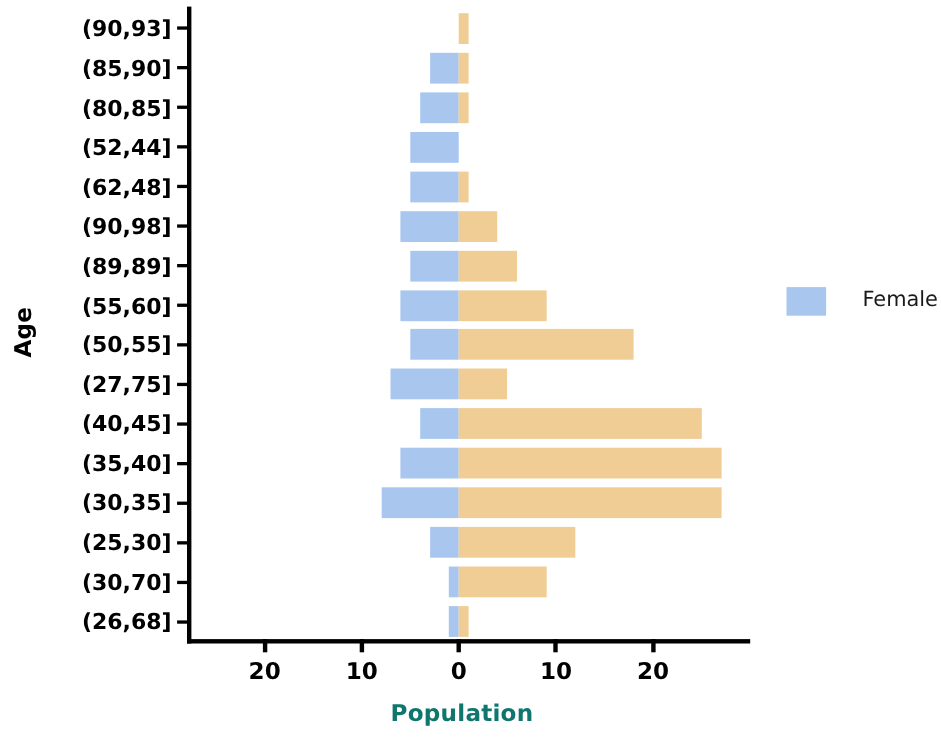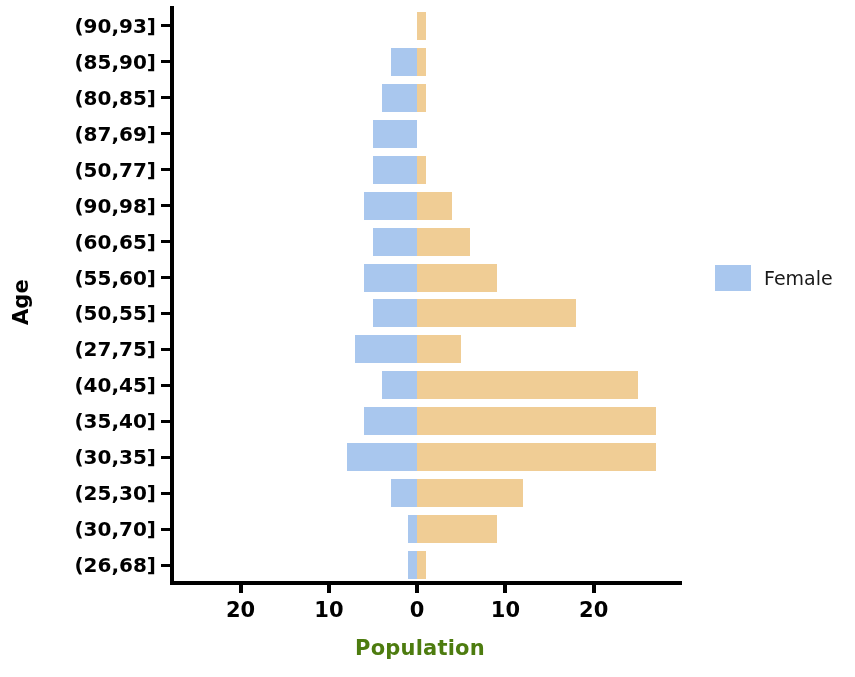--- a/index.html
+++ b/index.html
@@ -21,21 +21,21 @@
     transform:rotate(-90deg);
     transform-origin:center center;
     font-size:21px;font-weight:bold;color:#000;
     letter-spacing:.2px;
     white-space:nowrap;
   }
   #xlabel{
     position:absolute;
     left:170px; top:636px; width:500px;
     text-align:center;
-    font-size:21px;font-weight:bold;color:#4d7c0f;
+    font-size:21px;font-weight:bold;color:#0f766e;
     letter-spacing:.2px;
   }
 
   
   #plot{
     position:absolute;
     left:170px; top:8px;
     width:512px; height:575px;
   }
   
@@ -80,22 +80,23 @@
   .bar.female{background:#a9c7ee;}
   .bar.male{background:#f0cd95;}
 
   
   #legend{
     position:absolute;
     left:715px; top:261px;
     width:130px;
   }
   .legend-row{
-    display:flex;align-items:center;
+    display:flex;align-items:flex-start;
     height:34px;
+    gap:20px;
   }
   .legend-swatch{
     width:36px;height:26px;flex:0 0 36px;
   }
   .legend-swatch.female{background:#a9c7ee;}
   .legend-swatch.male{background:#f0cd95;}
   .legend-text{
     margin-left:13px;
     font-size:19px;color:#1a1a1a;
     white-space:nowrap;
@@ -162,39 +163,39 @@
       <div class="bar female" style="left: 203.034px; width: 44.1379px; top: 291.469px; background: rgb(169, 199, 238);"></div>
       <div class="bar male" style="left: 247.172px; width: 158.897px; top: 291.469px; background: rgb(240, 205, 149);"></div>
       <div class="ytick" style="top: 268.031px;"></div>
       <div class="yrow" style="top: 269.531px;">
         <div class="ylabel">(55,60]</div>
       </div>
       <div class="bar female" style="left: 194.207px; width: 52.9655px; top: 255.531px; background: rgb(169, 199, 238);"></div>
       <div class="bar male" style="left: 247.172px; width: 79.4483px; top: 255.531px; background: rgb(240, 205, 149);"></div>
       <div class="ytick" style="top: 232.094px;"></div>
       <div class="yrow" style="top: 233.594px;">
-        <div class="ylabel">(60,65]</div>
+        <div class="ylabel">(89,89]</div>
       </div>
       <div class="bar female" style="left: 203.034px; width: 44.1379px; top: 219.594px; background: rgb(169, 199, 238);"></div>
       <div class="bar male" style="left: 247.172px; width: 52.9655px; top: 219.594px; background: rgb(240, 205, 149);"></div>
       <div class="ytick" style="top: 196.156px;"></div>
       <div class="yrow" style="top: 197.656px;">
         <div class="ylabel">(90,98]</div>
       </div>
       <div class="bar female" style="left: 194.207px; width: 52.9655px; top: 183.656px; background: rgb(169, 199, 238);"></div>
       <div class="bar male" style="left: 247.172px; width: 35.3103px; top: 183.656px; background: rgb(240, 205, 149);"></div>
       <div class="ytick" style="top: 160.219px;"></div>
       <div class="yrow" style="top: 161.719px;">
-        <div class="ylabel">(50,77]</div>
+        <div class="ylabel">(62,48]</div>
       </div>
       <div class="bar female" style="left: 203.034px; width: 44.1379px; top: 147.719px; background: rgb(169, 199, 238);"></div>
       <div class="bar male" style="left: 247.172px; width: 8.82759px; top: 147.719px; background: rgb(240, 205, 149);"></div>
       <div class="ytick" style="top: 124.281px;"></div>
       <div class="yrow" style="top: 125.781px;">
-        <div class="ylabel">(87,69]</div>
+        <div class="ylabel">(52,44]</div>
       </div>
       <div class="bar female" style="left: 203.034px; width: 44.1379px; top: 111.781px; background: rgb(169, 199, 238);"></div>
       <div class="ytick" style="top: 88.3438px;"></div>
       <div class="yrow" style="top: 89.8438px;">
         <div class="ylabel">(80,85]</div>
       </div>
       <div class="bar female" style="left: 211.862px; width: 35.3103px; top: 75.8438px; background: rgb(169, 199, 238);"></div>
       <div class="bar male" style="left: 247.172px; width: 8.82759px; top: 75.8438px; background: rgb(240, 205, 149);"></div>
       <div class="ytick" style="top: 52.4062px;"></div>
       <div class="yrow" style="top: 53.9062px;">

